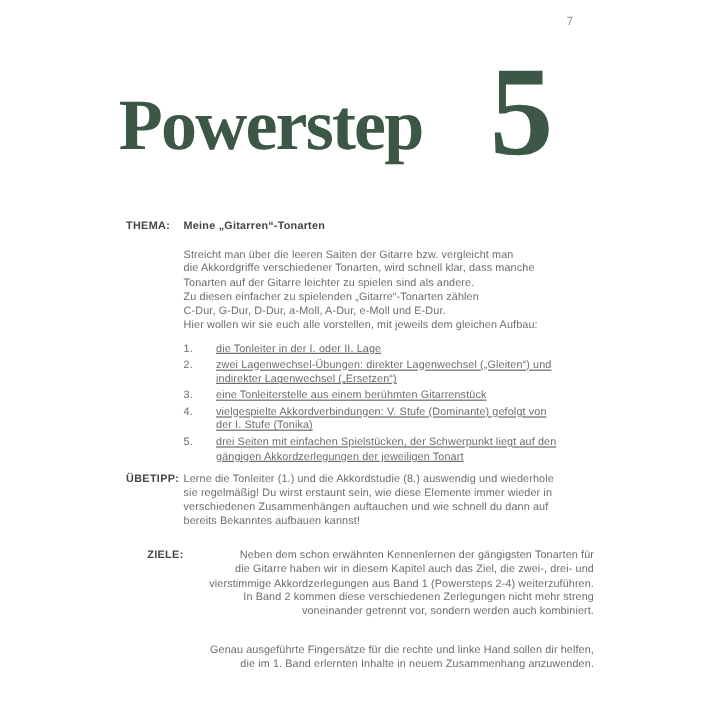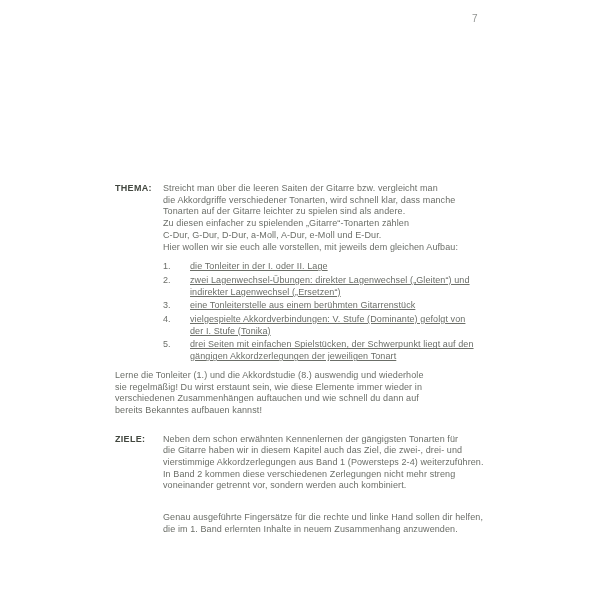--- a/index.html
+++ b/index.html
@@ -41,21 +41,21 @@
   }
   .step-num {
     font-size: 106px;
     line-height: 1;
     margin-left: 56px;
     position: relative;
     top: 4px;
   }
   .content {
     position: absolute;
-    left: 115px;
+    left: 105px;
     top: 183px;
     width: 390px;
     font-size: 9px;
     line-height: 11.7px;
     color: #6b6e68;
     letter-spacing: 0.1px;
   }
   .row { display: flex; }
   .row-label {
     width: 48px;
@@ -71,36 +71,41 @@
     margin-bottom: 12px;
     letter-spacing: 0.2px;
   }
   .para { white-space: pre-line; }
   .list { margin-top: 8px; }
   .list-item { display: flex; margin-top: 2px; }
   .list-item:first-child { margin-top: 0; }
   .list-num { width: 27px; flex-shrink: 0; }
   .list-text { white-space: pre-line; flex: 1 1 auto; text-decoration: underline; }
   .row-uebetipp { margin-top: 7px; }
-  .row-ziele { margin-top: 17px; }
+  .row-ziele { margin-top: 17px; text-align: right; }
   .para + .para { margin-top: 20px; }
 </style>
 </head>
 <body>
 
 <div class="page">
 
   <div class="page-number">7</div>
 
+  <h1 class="chapter-title">
+    <span class="title-word">Powerstep</span>
+    <span class="step-num">5</span>
+  </h1>
 
   <div class="content">
 
     <div class="row">
       <div class="row-label">THEMA:</div>
       <div class="row-body">
+        <div class="section-heading">Meine „Gitarren“-Tonarten</div>
         <div class="para">Streicht man über die leeren Saiten der Gitarre bzw. vergleicht man
 die Akkordgriffe verschiedener Tonarten, wird schnell klar, dass manche
 Tonarten auf der Gitarre leichter zu spielen sind als andere.
 Zu diesen einfacher zu spielenden „Gitarre“-Tonarten zählen
 C-Dur, G-Dur, D-Dur, a-Moll, A-Dur, e-Moll und E-Dur.
 Hier wollen wir sie euch alle vorstellen, mit jeweils dem gleichen Aufbau:</div>
         <div class="list">
           <div class="list-item">
             <span class="list-num">1.</span>
             <span class="list-text">die Tonleiter in der I. oder II. Lage</span>
@@ -122,20 +127,21 @@
           <div class="list-item">
             <span class="list-num">5.</span>
             <span class="list-text">drei Seiten mit einfachen Spielstücken, der Schwerpunkt liegt auf den
 gängigen Akkordzerlegungen der jeweiligen Tonart</span>
           </div>
         </div>
       </div>
     </div>
 
     <div class="row row-uebetipp">
+      <div class="row-label">ÜBETIPP:</div>
       <div class="row-body">
         <div class="para">Lerne die Tonleiter (1.) und die Akkordstudie (8.) auswendig und wiederhole
 sie regelmäßig! Du wirst erstaunt sein, wie diese Elemente immer wieder in
 verschiedenen Zusammenhängen auftauchen und wie schnell du dann auf
 bereits Bekanntes aufbauen kannst!</div>
       </div>
     </div>
 
     <div class="row row-ziele">
       <div class="row-label">ZIELE:</div>

